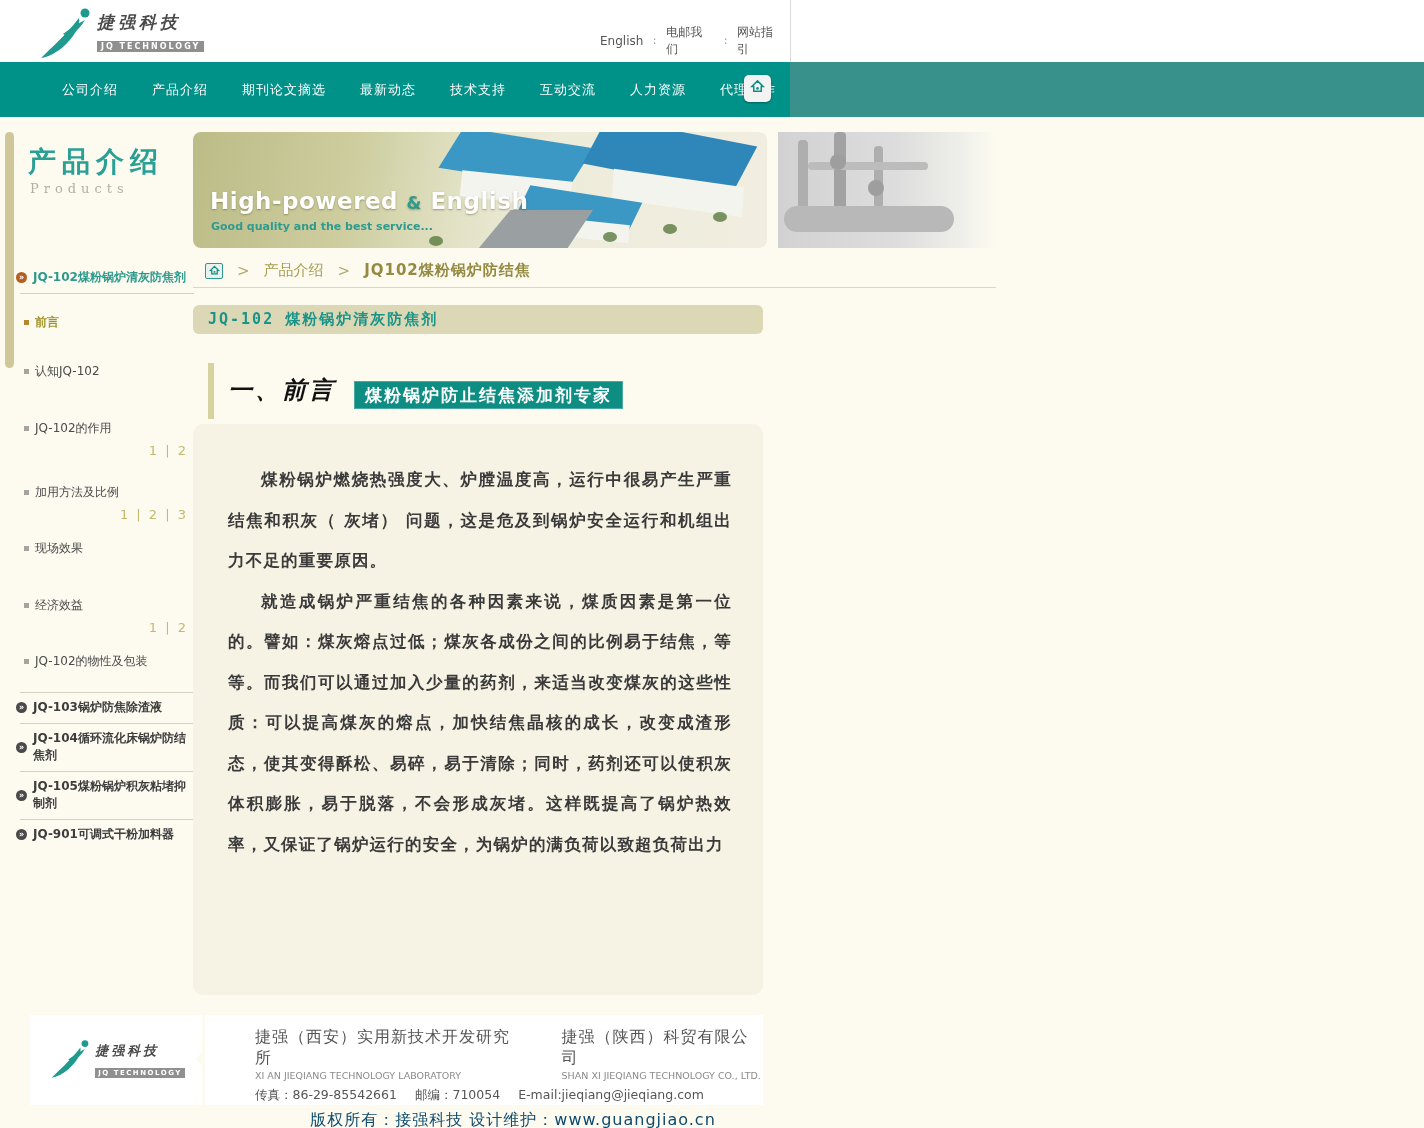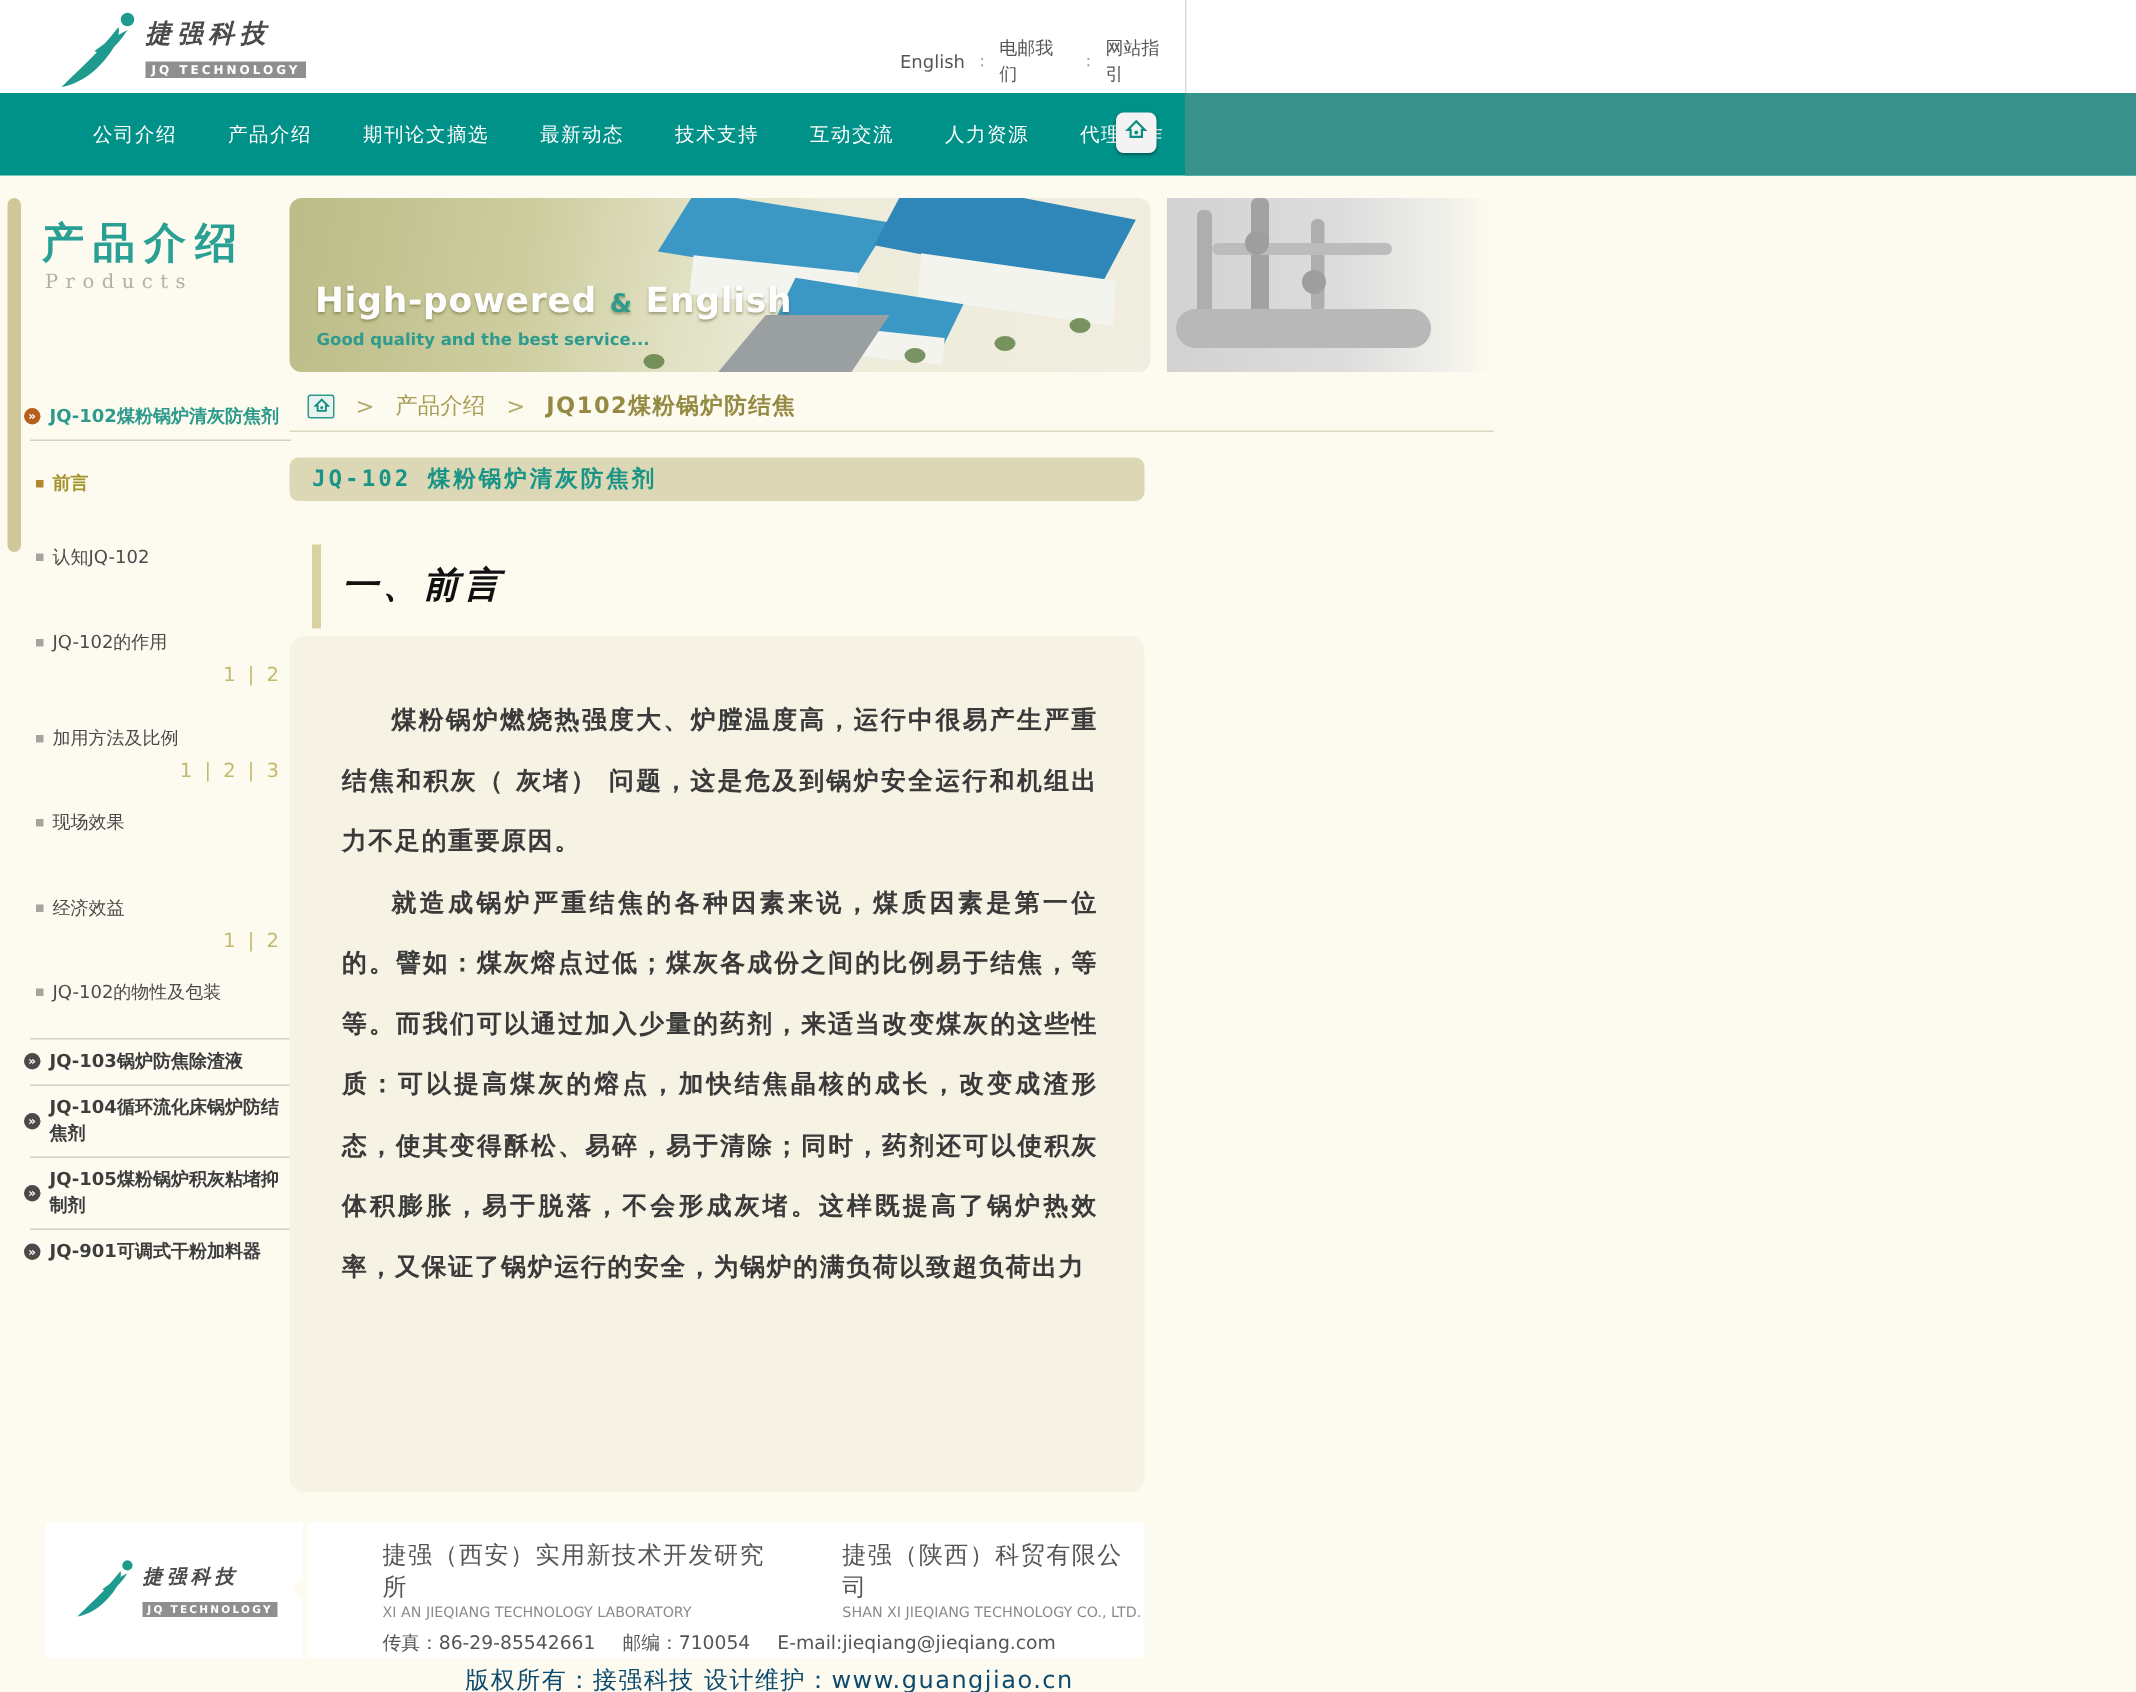--- a/index.html
+++ b/index.html
@@ -269,20 +269,21 @@
     <span class="sep">&gt;</span>
     <span class="c1">产品介绍</span>
     <span class="sep">&gt;</span>
     <span class="c2">JQ102煤粉锅炉防结焦</span>
   </div>
   <div class="crumb-line"></div>
 
   <div class="title-bar">JQ-102 煤粉锅炉清灰防焦剂</div>
   <div class="sec-accent"></div>
   <div class="sec-heading">一、前言</div>
+  <div class="sec-badge">煤粉锅炉防止结焦添加剂专家</div>
 
   <div class="panel">
     <p>煤粉锅炉燃烧热强度大、炉膛温度高，运行中很易产生严重结焦和积灰（ 灰堵） 问题，这是危及到锅炉安全运行和机组出力不足的重要原因。</p>
     <p>就造成锅炉严重结焦的各种因素来说，煤质因素是第一位的。譬如：煤灰熔点过低；煤灰各成份之间的比例易于结焦，等等。而我们可以通过加入少量的药剂，来适当改变煤灰的这些性质：可以提高煤灰的熔点，加快结焦晶核的成长，改变成渣形态，使其变得酥松、易碎，易于清除；同时，药剂还可以使积灰体积膨胀，易于脱落，不会形成灰堵。这样既提高了锅炉热效率，又保证了锅炉运行的安全，为锅炉的满负荷以致超负荷出力</p>
   </div>
 
   <div class="fbox logo-box">
     <span>
       <svg width="44" height="44" viewBox="0 0 58 56">
         <circle cx="50" cy="9" r="4.5" fill="#1f9a8e"></circle>

